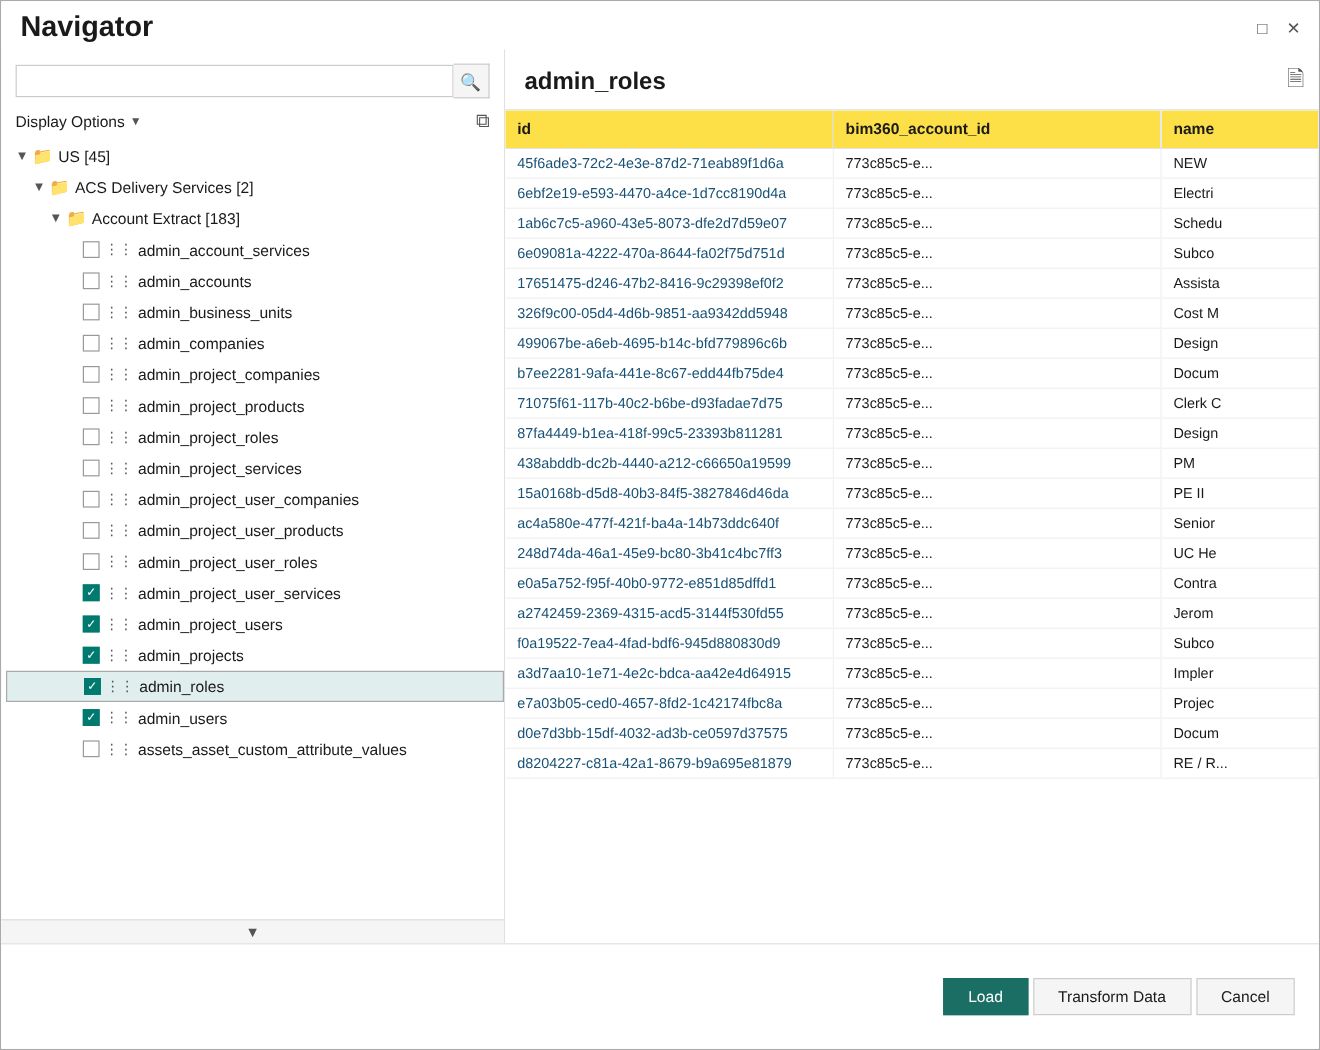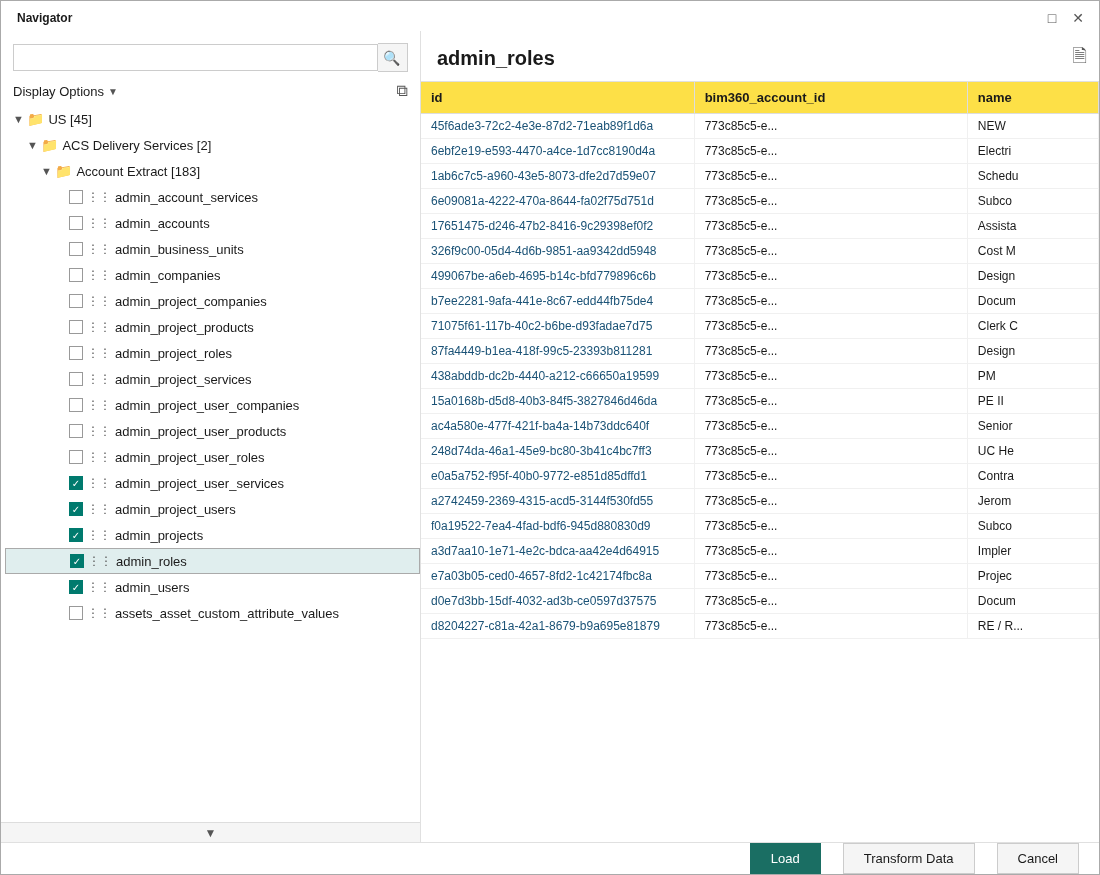--- a/index.html
+++ b/index.html
@@ -24,21 +24,21 @@
       position: relative;
     }
     .title-bar {
       display: flex;
       align-items: center;
       justify-content: space-between;
       padding: 8px 12px 4px 16px;
       background: #fff;
     }
     .title-bar-left {
-      font-size: 12px;
+      font-size: 24px;
       font-weight: 600;
       color: #1a1a1a;
     }
     .title-bar-controls {
       display: flex;
       gap: 8px;
     }
     .title-bar-btn {
       width: 18px;
       height: 18px;
@@ -259,22 +259,22 @@
       max-width: 250px;
       text-overflow: ellipsis;
     }
     .data-table tbody td.id-col { color: #1a5276; }
 
     
     .footer {
       display: flex;
       align-items: center;
       justify-content: flex-end;
-      padding: 0 20px;
-      gap: 22px;
+      padding: 28px 20px;
+      gap: 4px;
       border-top: 1px solid #e0e0e0;
       background: #fff;
     }
     .btn {
       padding: 7px 20px;
       font-size: 13px;
       border: 1px solid #ccc;
       background: #f5f5f5;
       cursor: pointer;
       color: #1a1a1a;

